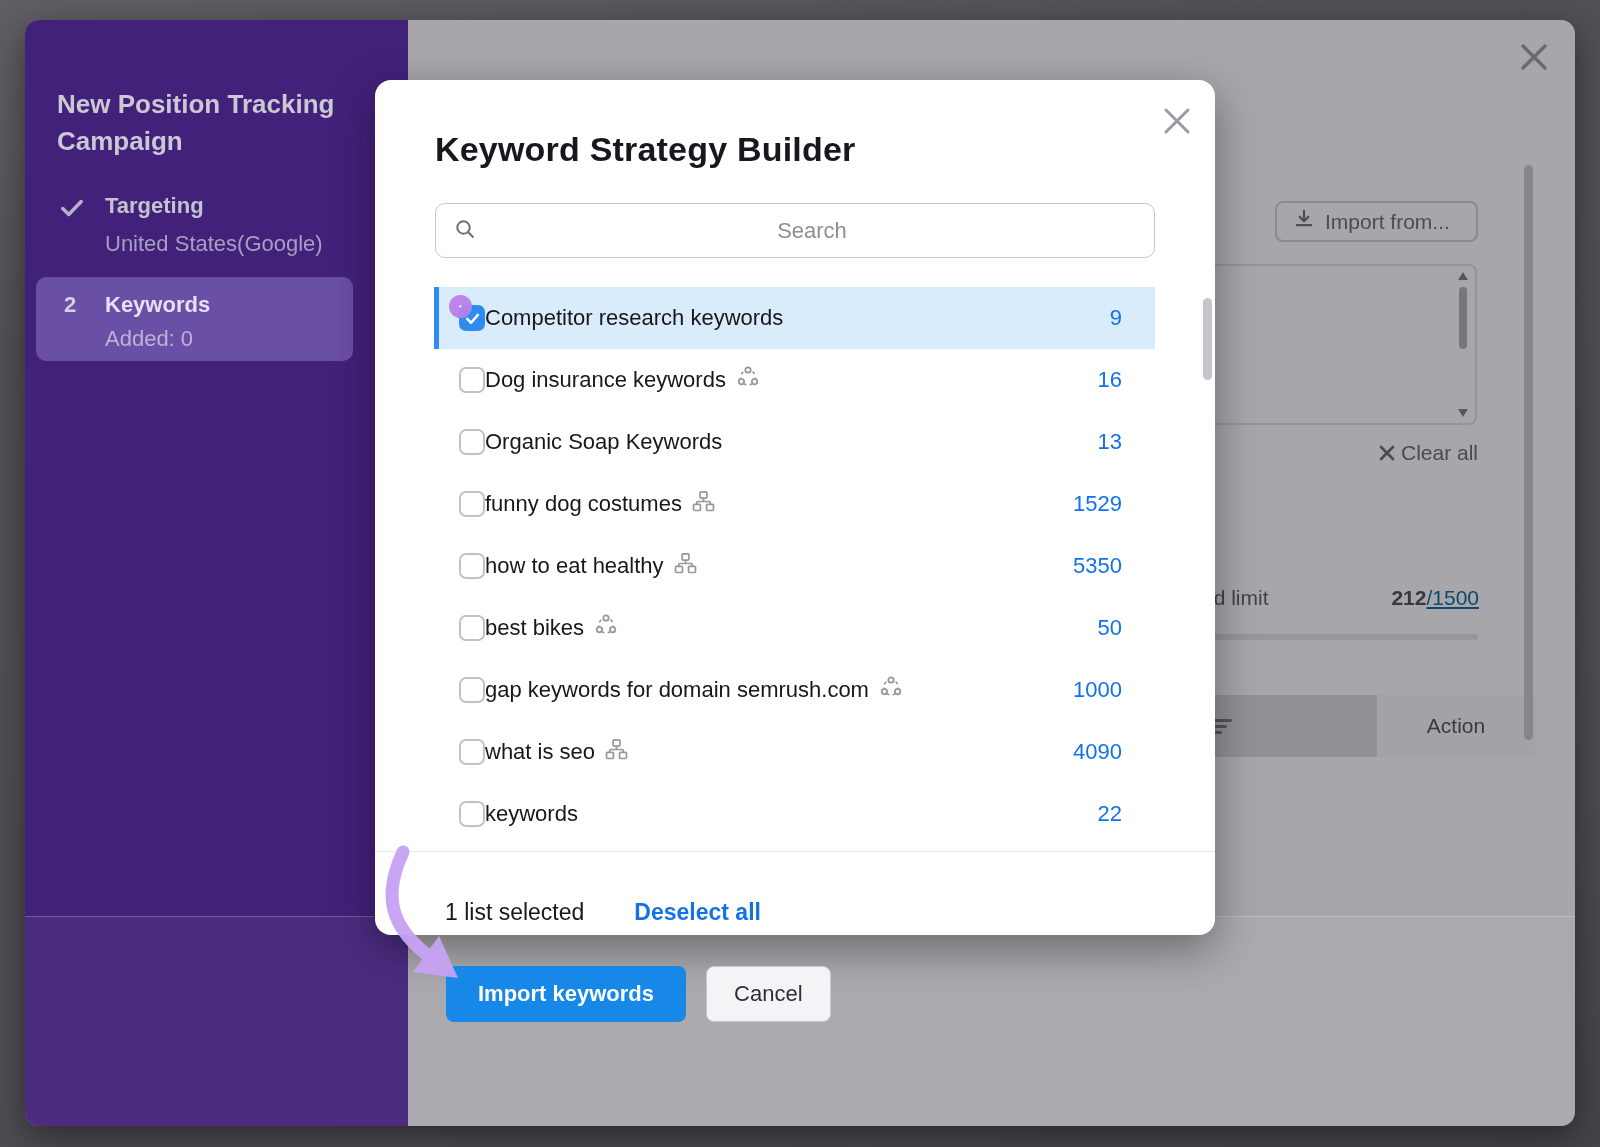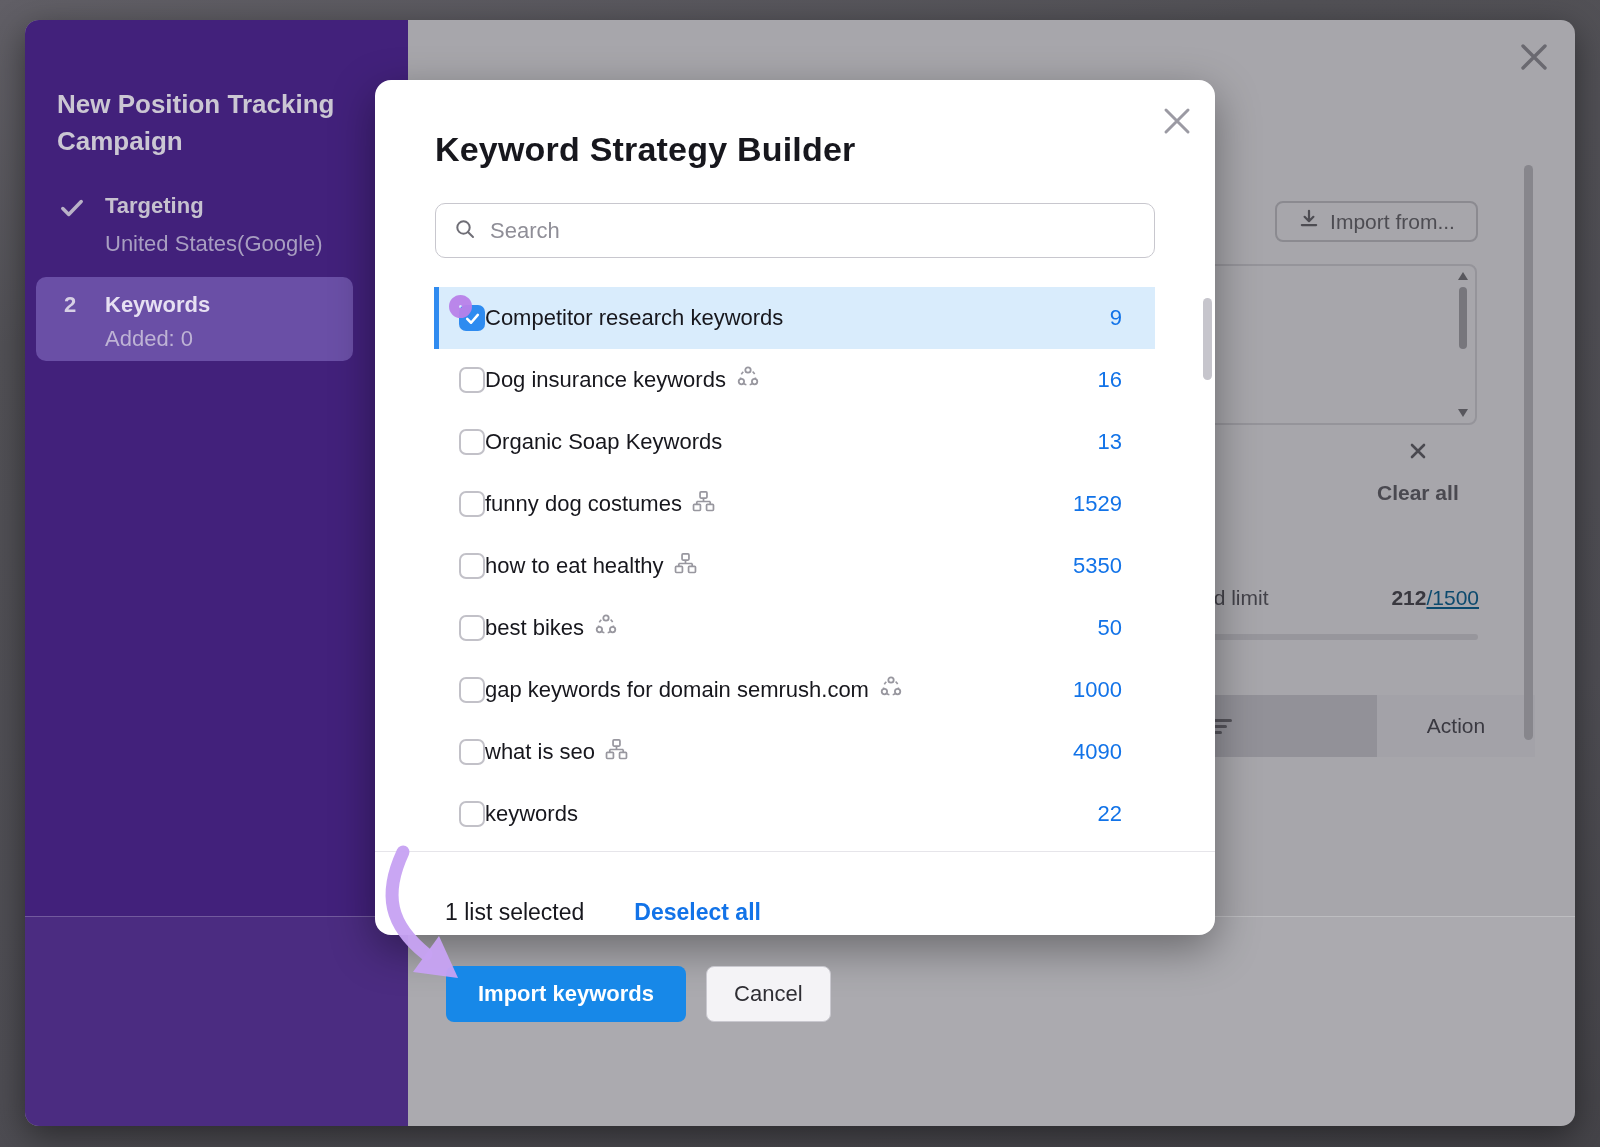--- a/index.html
+++ b/index.html
@@ -28,33 +28,33 @@
     background:#6a4fa6;border-radius:10px;cursor:pointer;}
   .sb-step2-num{position:absolute;left:28px;top:15px;font-size:22px;font-weight:700;color:#d7d0e5;}
   .sb-step2-label{position:absolute;left:69px;top:15px;font-size:22px;font-weight:700;color:#e6e0f2;}
   .sb-step2-sub{position:absolute;left:69px;top:49px;font-size:22px;color:#beb3d5;}
 
   
   .bg-close{position:absolute;left:1493px;top:21px;width:32px;height:32px;cursor:pointer;}
   .bg-import-btn{
     position:absolute;left:1250px;top:181px;width:203px;height:41px;
     border:2px solid #8b8a90;border-radius:8px;display:flex;align-items:center;
-    gap:10px;padding:0 16px;color:#4d4c52;font-size:21px;cursor:pointer;background:transparent;justify-content:center;
+    gap:10px;padding:0 16px;color:#4d4c52;font-size:21px;cursor:pointer;background:transparent;
   }
   .bg-textarea{
     position:absolute;left:1120px;top:244px;width:332px;height:161px;
     border:2px solid #95949a;border-radius:8px;background:transparent;
   }
   .ta-scroll{position:absolute;right:6px;top:4px;bottom:4px;width:12px;}
   .ta-thumb{position:absolute;left:2px;top:17px;width:8px;height:62px;background:#77767c;border-radius:4px;}
   .ta-arrow{position:absolute;left:1px;width:0;height:0;border-left:5px solid transparent;border-right:5px solid transparent;}
   .ta-arrow.up{top:2px;border-bottom:8px solid #58575d;}
   .ta-arrow.down{bottom:2px;border-top:8px solid #58575d;}
-  .bg-clearall{position:absolute;left:1352px;top:421px;display:flex;align-items:center;gap:20px;
-    color:#4a4950;font-size:21px;font-weight:700;cursor:pointer;flex-direction:column;}
+  .bg-clearall{position:absolute;left:1352px;top:421px;display:flex;align-items:center;gap:4px;
+    color:#4a4950;font-size:21px;font-weight:400;cursor:pointer;}
   .bg-limit-row{position:absolute;left:1170px;top:566px;width:284px;display:flex;
     justify-content:space-between;font-size:21px;color:#434249;}
   .bg-limit-val b{font-weight:700;color:#39383f;}
   .bg-limit-val span{color:#0c4a6e;font-weight:400;text-decoration:underline;}
   .bg-progress{position:absolute;left:1145px;top:614px;width:308px;height:6px;background:#97969c;border-radius:3px;}
   .bg-th{position:absolute;top:675px;height:62px;display:flex;align-items:center;}
   .bg-th-keyword{left:1145px;width:207px;background:#929198;padding-left:22px;gap:10px;color:#3a3941;font-size:21px;}
   .bg-th-action{left:1352px;width:158px;background:#a3a2a8;justify-content:center;color:#3a3941;font-size:21px;}
   .sort-icon{display:inline-block;}
   .sort-icon i{display:block;height:3px;background:#55545b;border-radius:2px;margin:3px 0;}
@@ -69,21 +69,21 @@
   
   .dialog{
     position:absolute;left:375px;top:80px;width:840px;height:855px;
     background:#ffffff;border-radius:16px;box-shadow:0 14px 44px rgba(0,0,0,.38);
   }
   .dlg-close{position:absolute;left:786px;top:25px;width:32px;height:32px;cursor:pointer;}
   .dlg-title{position:absolute;left:60px;top:50px;font-size:34px;font-weight:800;color:#17171d;letter-spacing:.2px;}
   .dlg-search{position:absolute;left:60px;top:123px;width:720px;height:55px;
     border:1.5px solid #c8c7ce;border-radius:10px;display:flex;align-items:center;padding:0 18px;gap:12px;background:#fff;}
   .dlg-search input{border:none;outline:none;flex:1;font-size:22px;color:#17171d;
-    font-family:"Liberation Sans","DejaVu Sans",sans-serif;background:transparent;}
+    font-family:"Liberation Sans","DejaVu Sans",sans-serif;background:transparent;text-align:center;}
   .dlg-search input::placeholder{color:#8f8e97;}
   .dlg-list{position:absolute;left:60px;top:207px;width:720px;}
   .row{position:relative;height:62px;display:flex;align-items:center;
     padding:0 33px 0 24px;cursor:pointer;}
   .row .label{font-size:22px;color:#17171d;display:flex;align-items:center;gap:10px;}
   .row .count{margin-left:auto;font-size:22px;color:#1273e8;}
   .row.selected{background:#d9ecfc;}
   .row.selected::before{content:"";position:absolute;left:-1px;top:0;bottom:0;width:5px;background:#2f8bf0;}
   .cbx{width:26px;height:26px;border:2px solid #c2c1c8;border-radius:7px;background:#fff;flex:0 0 auto;}
   .cbx.checked{border:none;background:#2e8bf0;display:flex;align-items:center;justify-content:center;}

